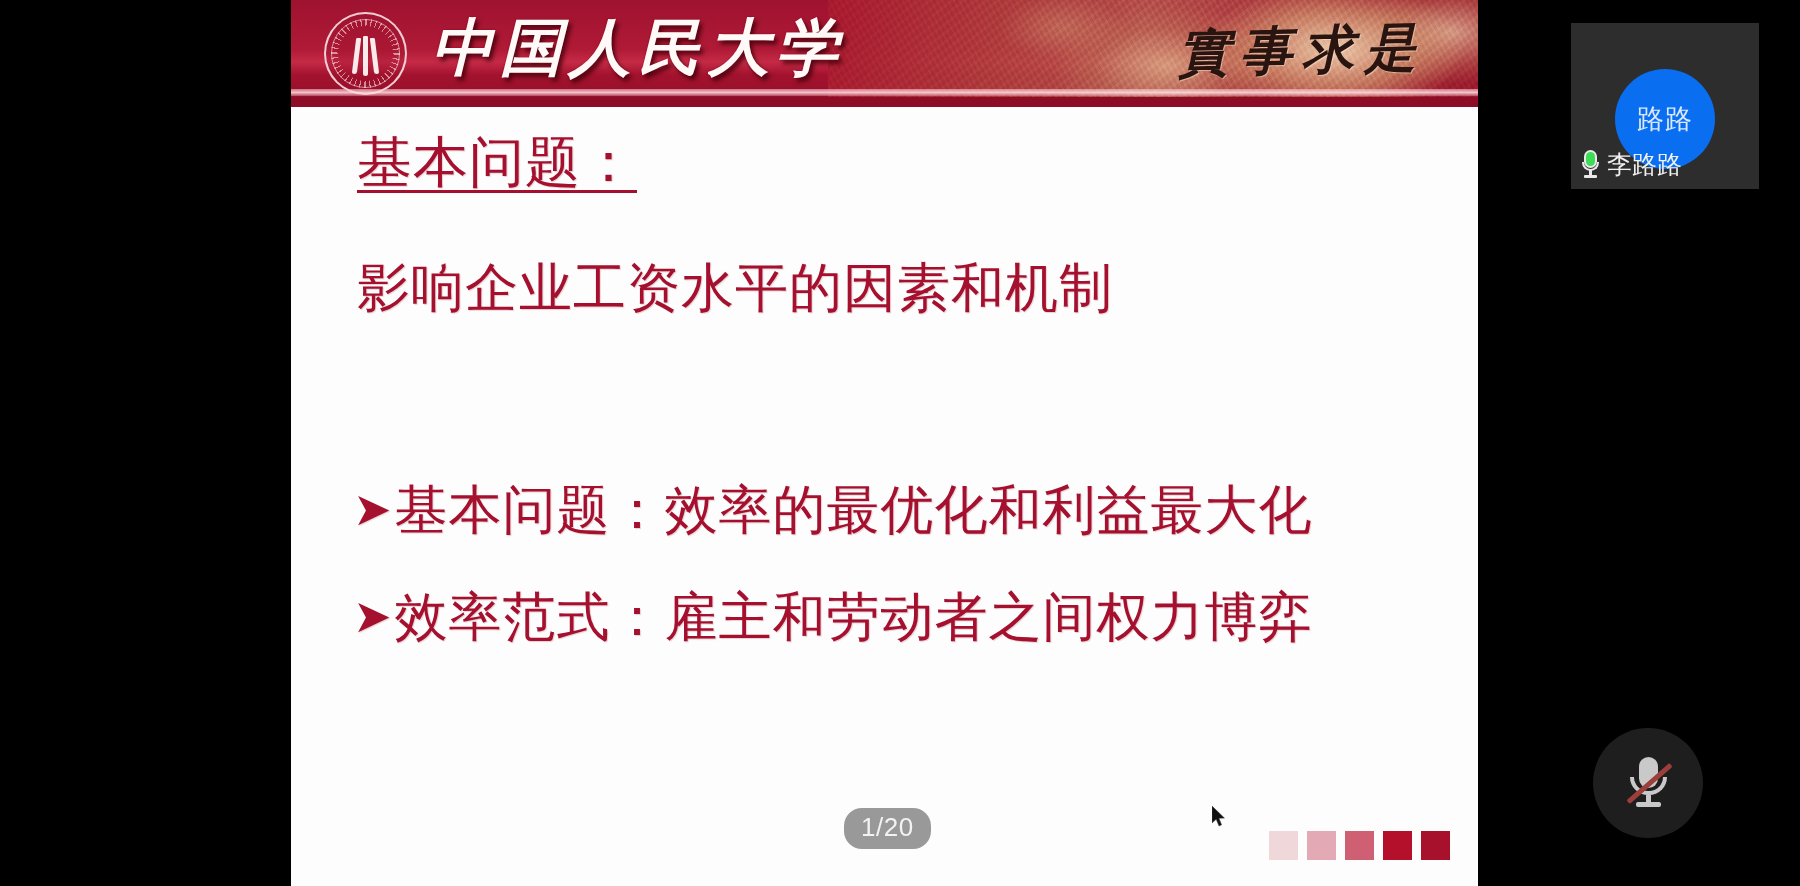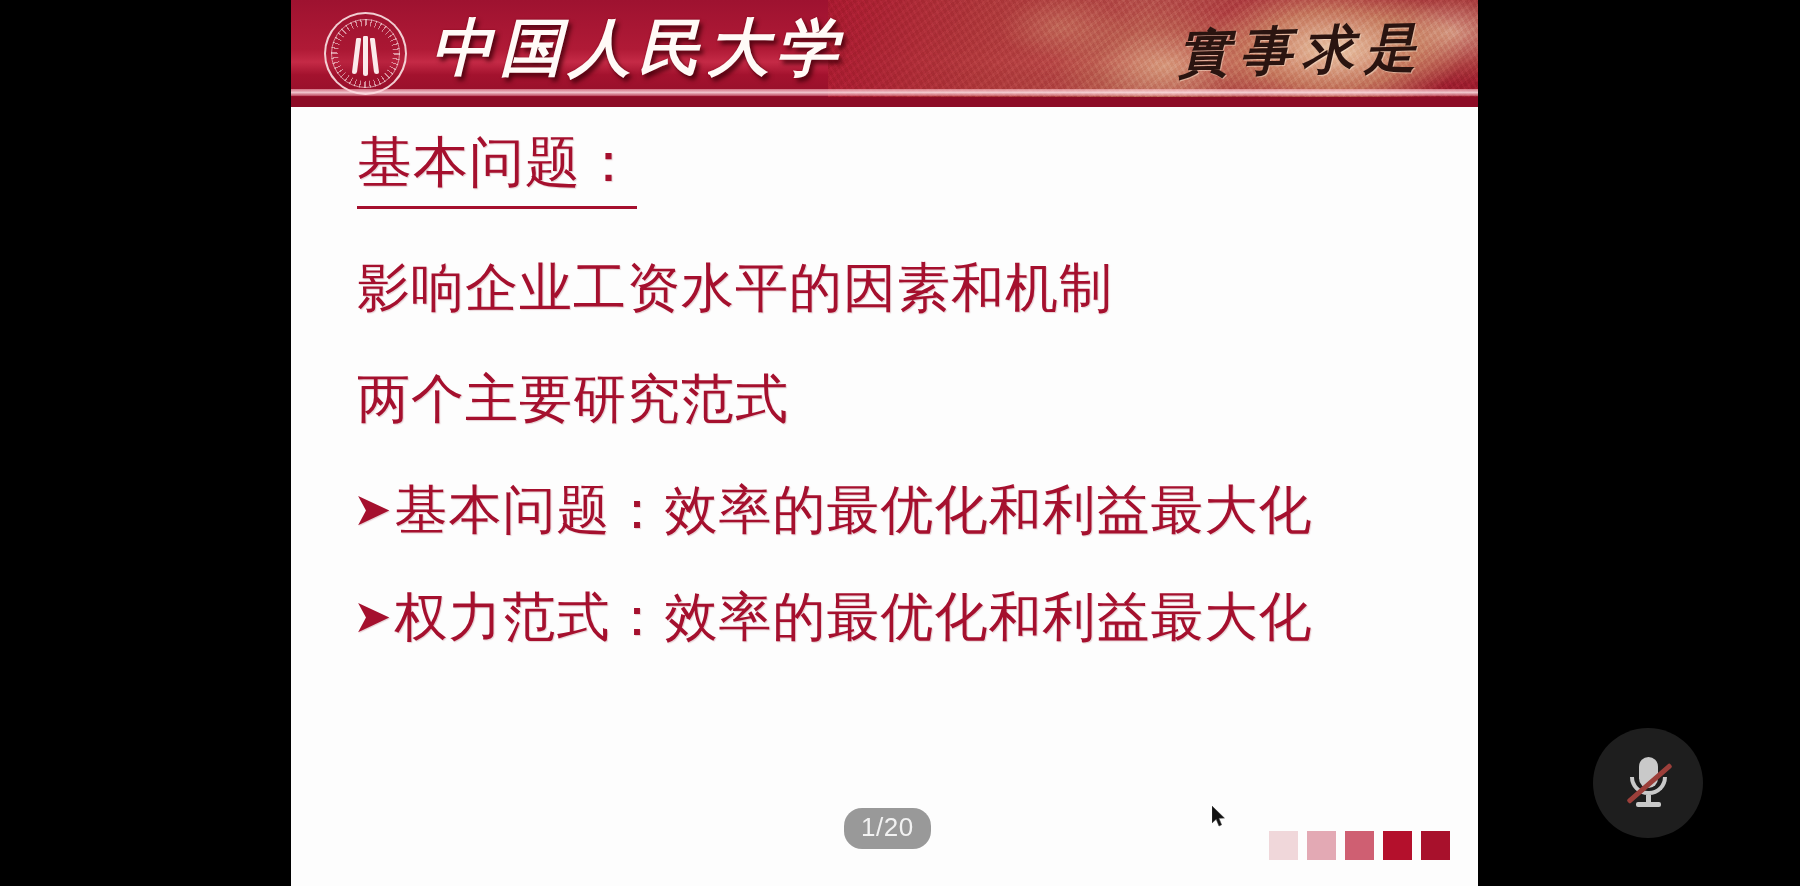--- a/index.html
+++ b/index.html
@@ -148,21 +148,21 @@
     letter-spacing:1px;
     white-space:nowrap;
     text-shadow:1px 1px 1px rgba(200,150,160,0.45);
   }
 
   #slide-title {
     position:absolute;
     left:66px; top:28px;
     font-size:55px;
     border-bottom:3px solid #a5102e;
-    padding-bottom:16px;
+    padding-bottom:0;
     display:inline-block;
   }
   #line-factors { position:absolute; left:66px; top:155px; }
   #line-paradigms { position:absolute; left:66px; top:266px; }
   #bullet-efficiency { position:absolute; left:62px; top:377px; }
   #bullet-power { position:absolute; left:62px; top:484px; }
   #line-political { position:absolute; left:410px; top:591px; }
 
   .bullet-row { display:flex; align-items:baseline; gap:2px; }
   .arrow-mark {
@@ -332,45 +332,56 @@
       <div id="banner-stripe"></div>
       <div id="banner-underline"></div>
     </div>
 
     <div id="slide-body">
 
       <div id="slide-title" class="line">基本问题：</div>
 
       <div id="line-factors" class="line">影响企业工资水平的因素和机制</div>
 
-      <div id="line-paradigms" class="line">两个主要研究范式</div>
 
       <div id="bullet-efficiency" class="line bullet-row">
         <span class="arrow-mark">➤</span>
         <span>基本问题：效率的最优化和利益最大化</span>
       </div>
 
       <div id="bullet-power" class="line bullet-row">
         <span class="arrow-mark">➤</span>
-        <span>权力范式：效率的最优化和利益最大化</span>
+        <span>效率范式：雇主和劳动者之间权力博弈</span>
       </div>
 
 
       <div id="page-indicator">1/20</div>
 
       <div id="swatches">
         <span class="swatch" style="background: rgb(240, 215, 218);"></span>
         <span class="swatch" style="background: rgb(227, 169, 180);"></span>
         <span class="swatch" style="background: rgb(207, 95, 114);"></span>
         <span class="swatch" style="background: rgb(180, 16, 44);"></span>
         <span class="swatch" style="background: rgb(168, 17, 44);"></span>
       </div>
     </div>
   </div>
 
+  <div id="video-tile">
+    <div id="avatar">路路</div>
+    <div id="name-row">
+      <span id="mic-active">
+        <span class="cap"></span>
+        <span class="arc"></span>
+        <span class="stem"></span>
+        <span class="base"></span>
+      </span>
+      <span id="participant-name">李路路</span>
+    </div>
+  </div>
 
   <div id="mute-button">
     <span id="mute-icon">
       <span class="cap"></span>
       <span class="arc"></span>
       <span class="stem"></span>
       <span class="base"></span>
       <span class="slash"></span>
     </span>
   </div>

